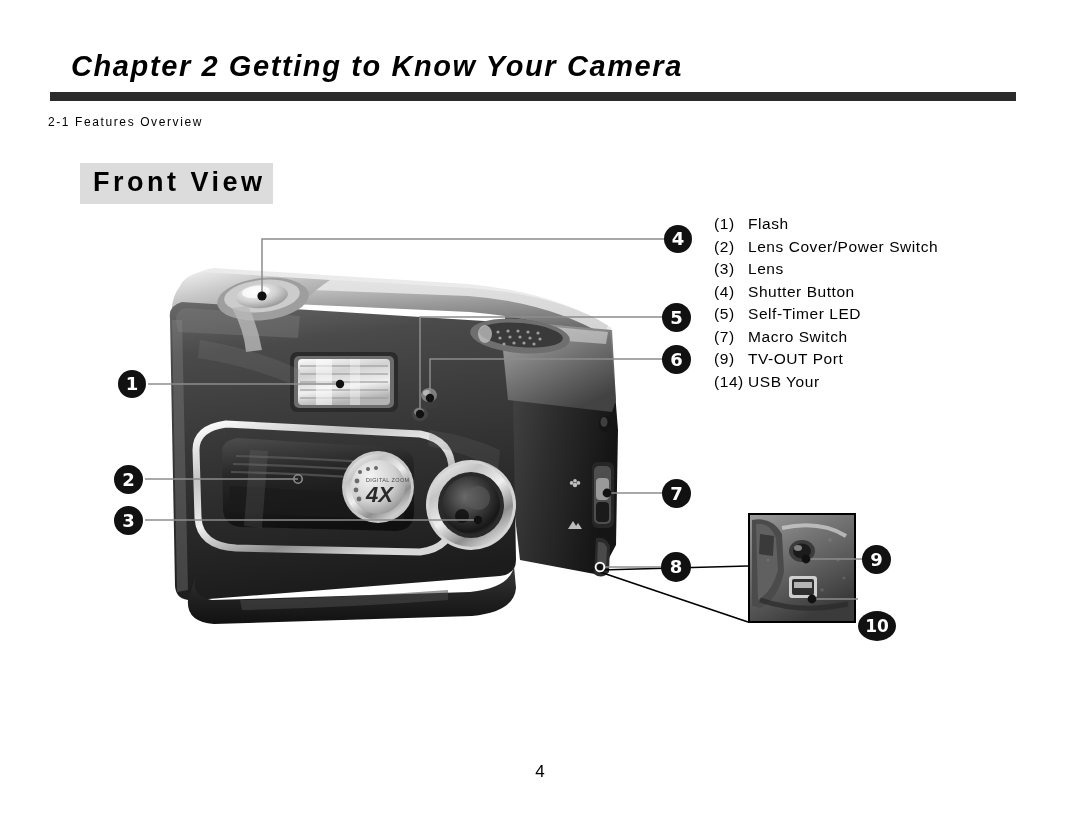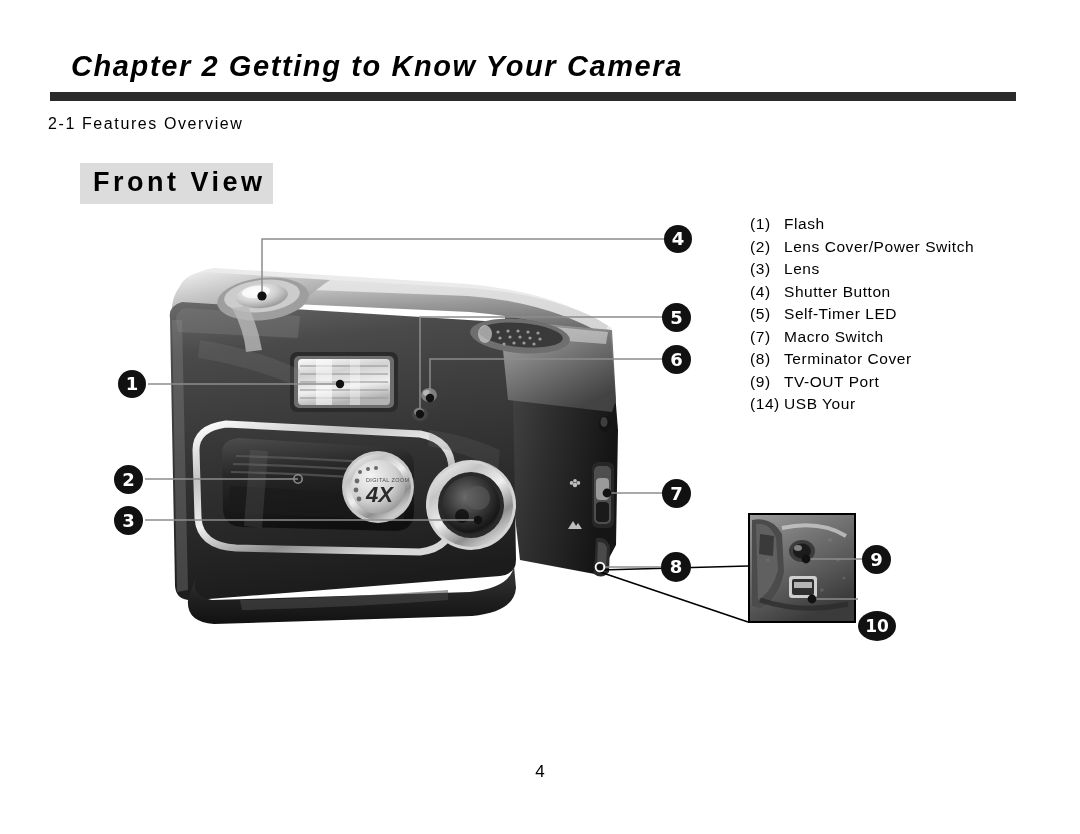--- a/index.html
+++ b/index.html
@@ -39,21 +39,21 @@
     left: 50px;
     top: 92px;
     width: 966px;
     height: 9px;
     background: #2b2b2b;
   }
   .section-title {
     position: absolute;
     left: 48px;
     top: 115px;
-    font-size: 16px;
+    font-size: 12px;
     letter-spacing: 1.6px;
     white-space: nowrap;
   }
 
   
   .view-heading {
     position: absolute;
     left: 80px;
     top: 163px;
     background: #dcdcdc;
@@ -69,21 +69,20 @@
     position: absolute;
     left: 714px;
     top: 213px;
     width: 300px;
   }
   .legend-item {
     font-size: 15.5px;
     line-height: 22.5px;
     letter-spacing: 0.55px;
     white-space: nowrap;
-    margin-left: 36px;
   }
   .legend-num {
     display: inline-block;
     width: 34px;
   }
 
   
   .figure {
     position: absolute;
     left: 0;
@@ -447,23 +446,20 @@
     <div class="legend-item">
       <span class="legend-num">(4)</span><span>Shutter Button</span>
     </div>
     <div class="legend-item">
       <span class="legend-num">(5)</span><span>Self-Timer LED</span>
     </div>
     <div class="legend-item">
       <span class="legend-num">(7)</span><span>Macro Switch</span>
     </div>
     <div class="legend-item">
-      <span class="legend-num">(8)</span><span>Terminator Cover</span>
-    </div>
-    <div class="legend-item">
       <span class="legend-num">(9)</span><span>TV-OUT Port</span>
     </div>
     <div class="legend-item">
       <span class="legend-num">(14)</span><span>USB Your</span>
     </div>
   </div>
 
   <div class="page-number">4</div>
 
 </div>

